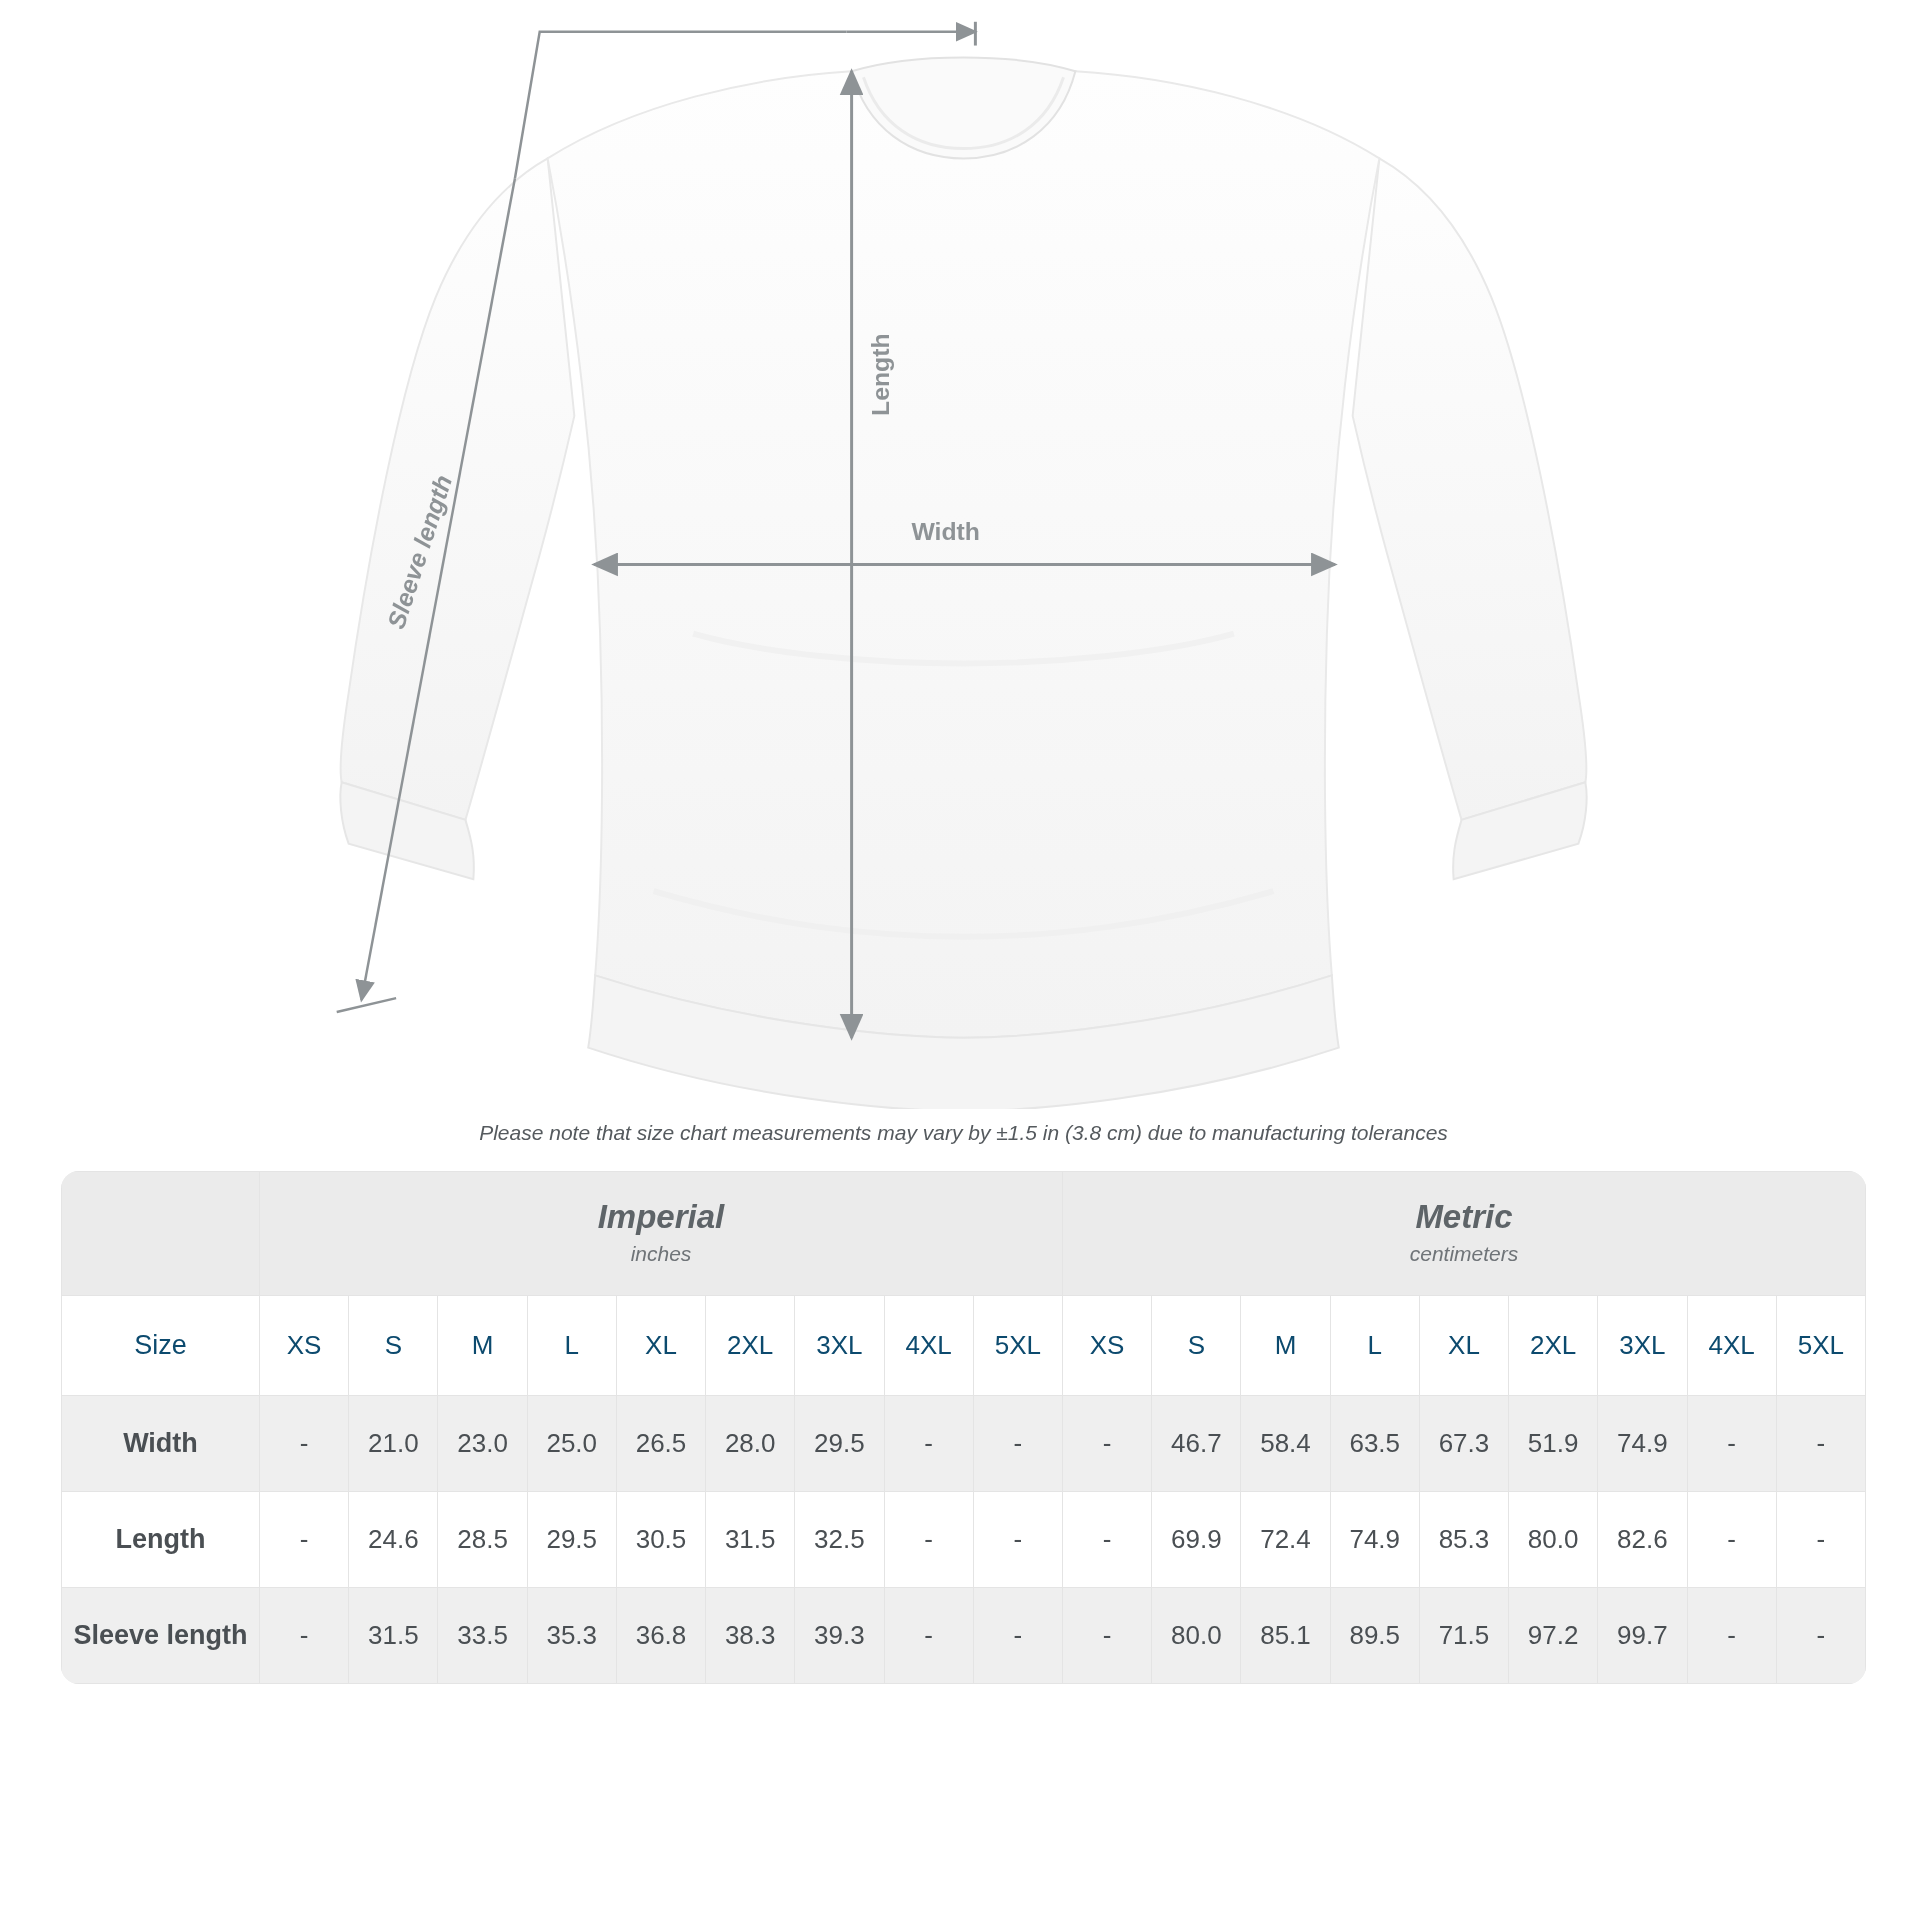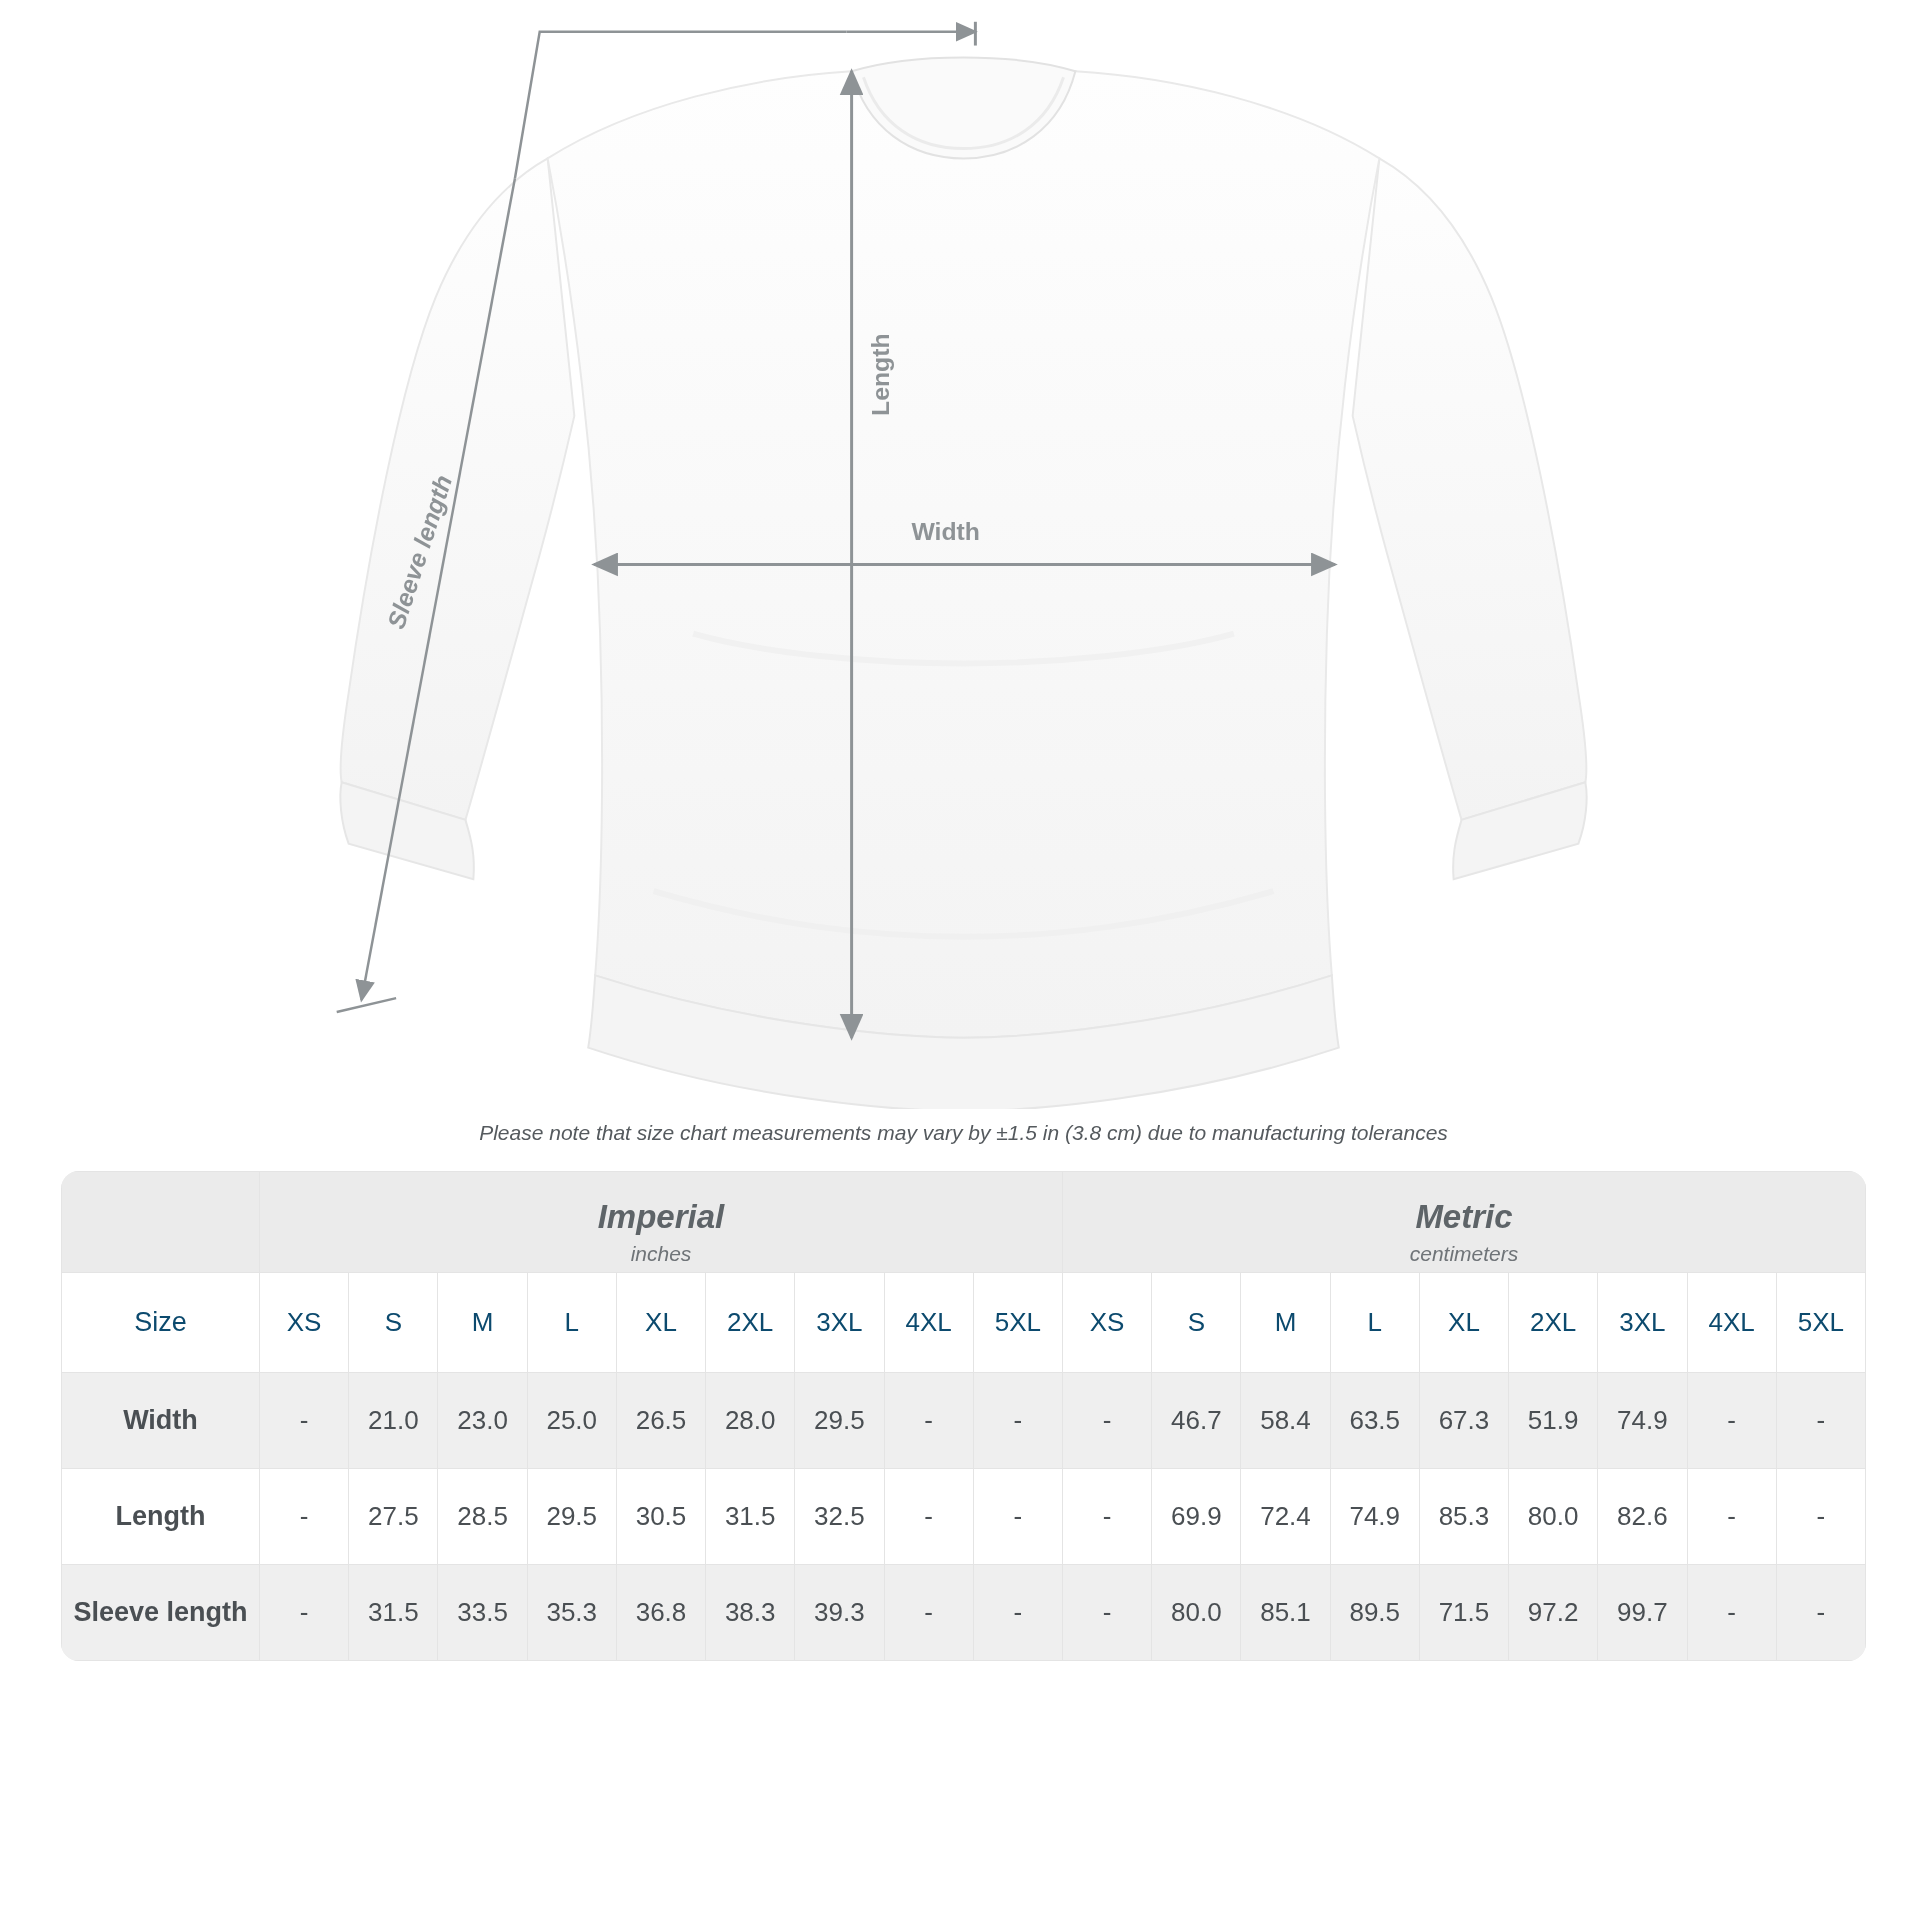--- a/index.html
+++ b/index.html
@@ -65,21 +65,21 @@
   table.size-table td, table.size-table th {
     text-align: center;
     vertical-align: middle;
     font-weight: normal;
     border: 1px solid #e4e4e4;
   }
   
   .unit-row td {
     background: #ebebeb;
     border: none;
-    padding: 26px 0 6px 0;
+    padding: 26px 0 29px 0;
   }
   .unit-name {
     font-size: 33px;
     font-weight: bold;
     font-style: italic;
     color: #5e6468;
     line-height: 1.15;
   }
   .unit-sub {
     font-size: 21px;
@@ -256,21 +256,21 @@
           <td>67.3</td>
           <td>51.9</td>
           <td>74.9</td>
           <td>-</td>
           <td>-</td>
         </tr>
 
         <tr class="data-row plain">
           <td class="rowlabel">Length</td>
           <td>-</td>
-          <td>27.5</td>
+          <td>24.6</td>
           <td>28.5</td>
           <td>29.5</td>
           <td>30.5</td>
           <td>31.5</td>
           <td>32.5</td>
           <td>-</td>
           <td>-</td>
           <td>-</td>
           <td>69.9</td>
           <td>72.4</td>

